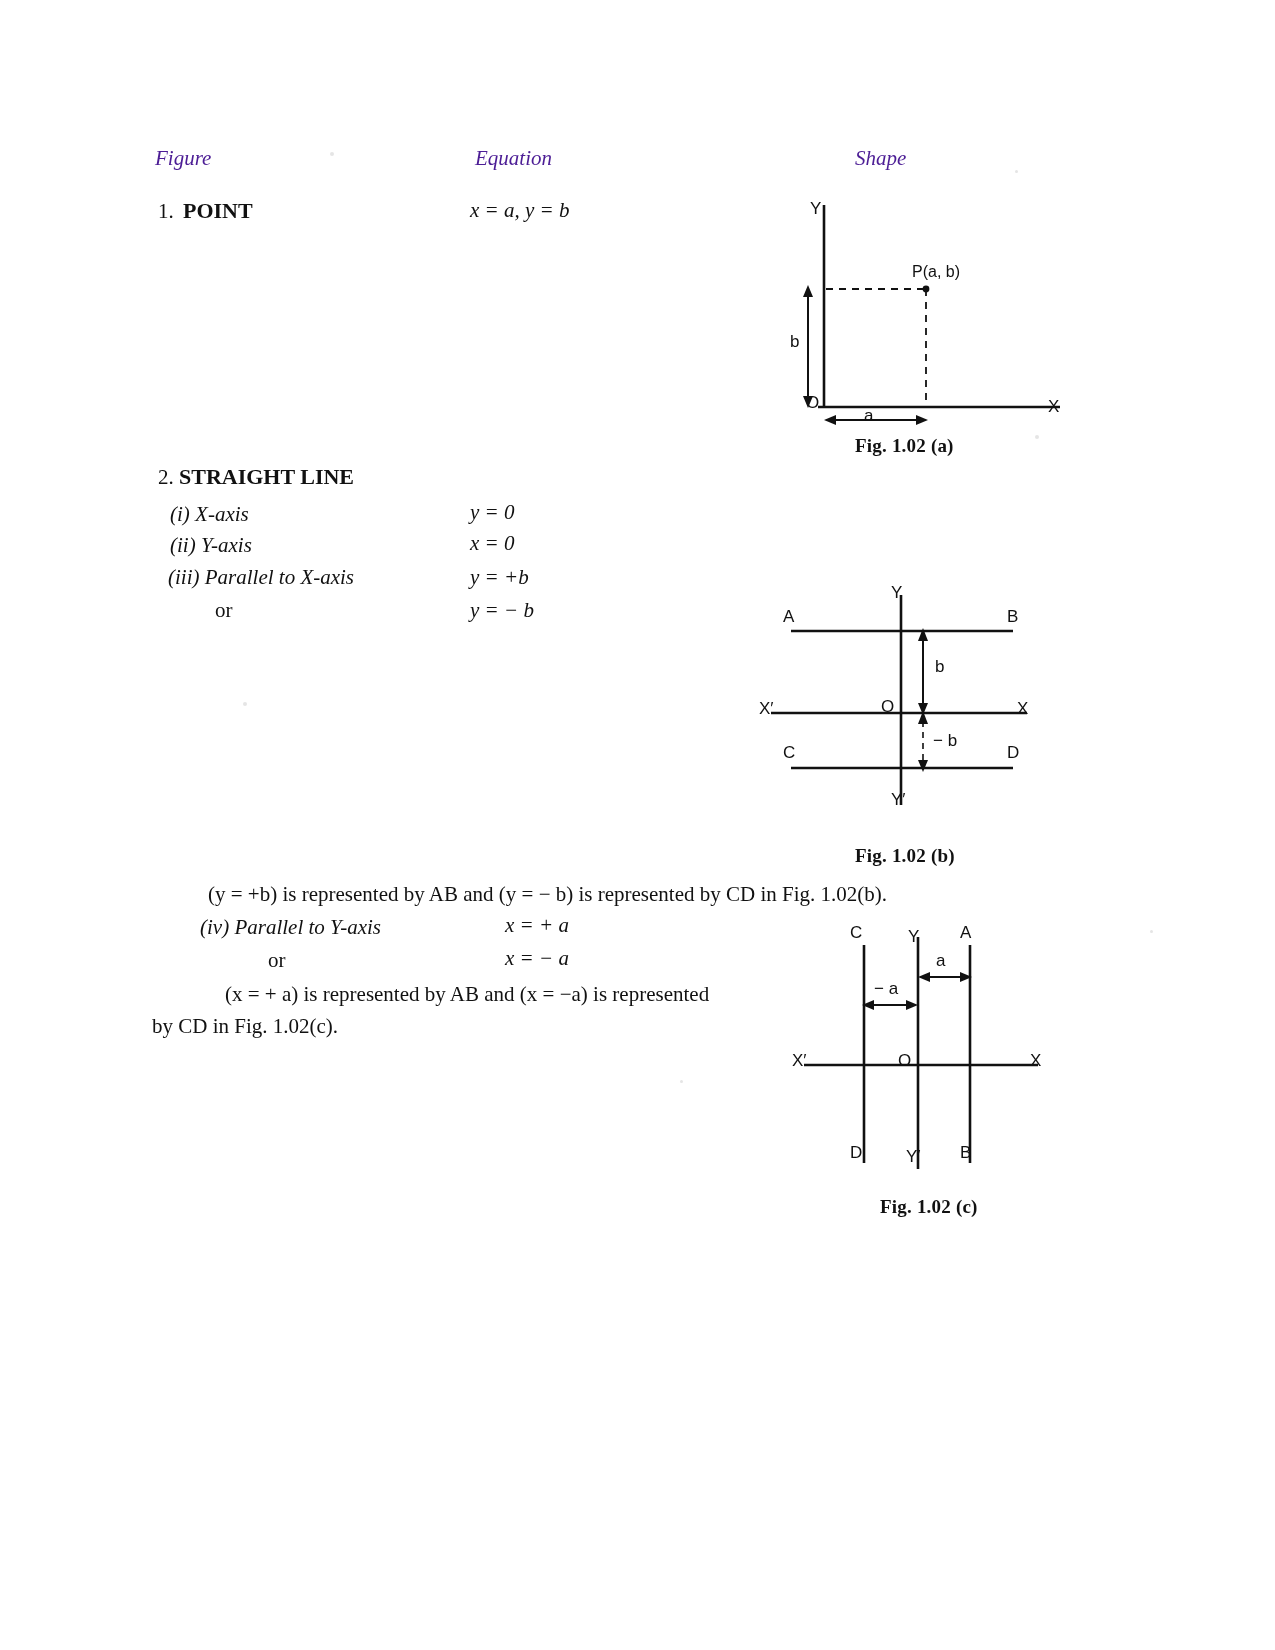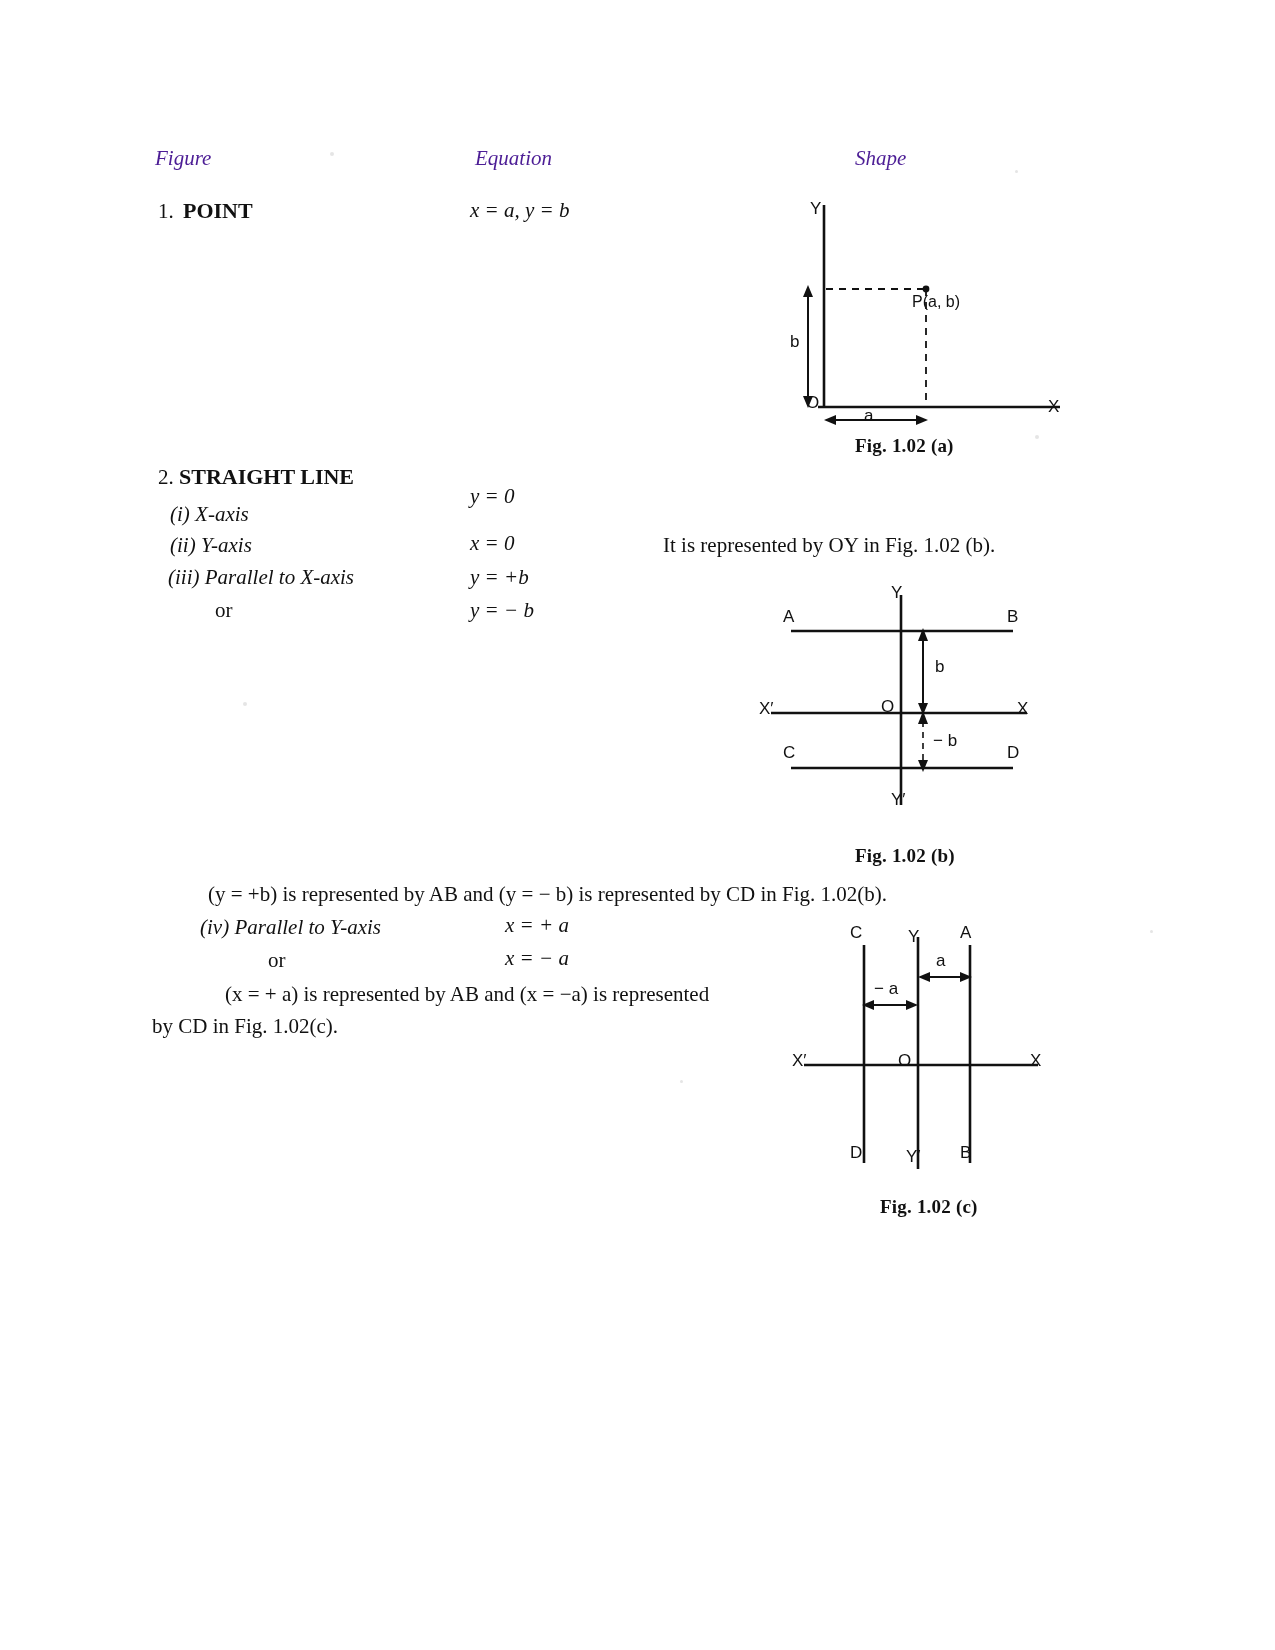--- a/index.html
+++ b/index.html
@@ -55,21 +55,20 @@
     text-align: center;
   }
   .axis-label {
     font-family: "Liberation Sans", sans-serif;
     font-size: 17px;
     color: #111;
   }
   .pt-label {
     font-family: "Liberation Sans", sans-serif;
     font-size: 16px;
-    margin-top: 30px;
   }
   svg { display: block; }
 
   
   .speck {
     position: absolute;
     background: #cfcfcf;
     border-radius: 50%;
     opacity: .55;
   }
@@ -118,25 +117,24 @@
     <div class="abs axis-label" style="left:84px; top:211px;">a</div>
   </div>
   <div class="abs figcap" style="left:855px; top:435px;">Fig. 1.02 (a)</div>
 
   <div class="abs body-text" style="left:158px; top:462px;">
     <span>2.</span>
     <span class="heading" style="">STRAIGHT LINE</span>
   </div>
 
   <div class="abs body-text ital" style="left:170px; top:500px;">(i) X-axis</div>
-  <div class="abs eq" style="left:470px; top:484px;">y = 0</div>
+  <div class="abs eq" style="left:470px; top:500px;">y = 0</div>
 
   <div class="abs body-text ital" style="left:170px; top:531px;">(ii) Y-axis</div>
   <div class="abs eq" style="left:470px; top:531px;">x = 0</div>
-  <div class="abs body-text" style="left:663px; top:531px;">It is represented by OY in Fig. 1.02 (b).</div>
 
   <div class="abs body-text ital" style="left:168px; top:563px;">(iii) Parallel to X-axis</div>
   <div class="abs eq" style="left:470px; top:565px;">y = +b</div>
 
   <div class="abs body-text" style="left:215px; top:596px;">or</div>
   <div class="abs eq" style="left:470px; top:598px;">y = − b</div>
 
   <div class="abs" style="left:755px; top:585px;">
     <svg width="290" height="235" viewBox="0 0 290 235">
 

